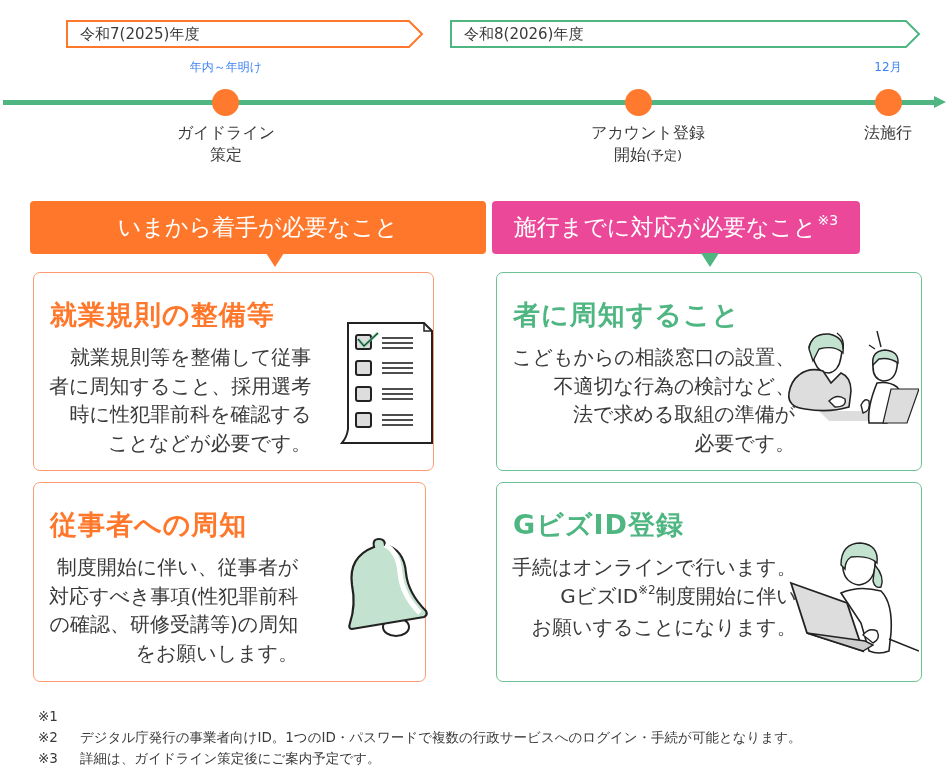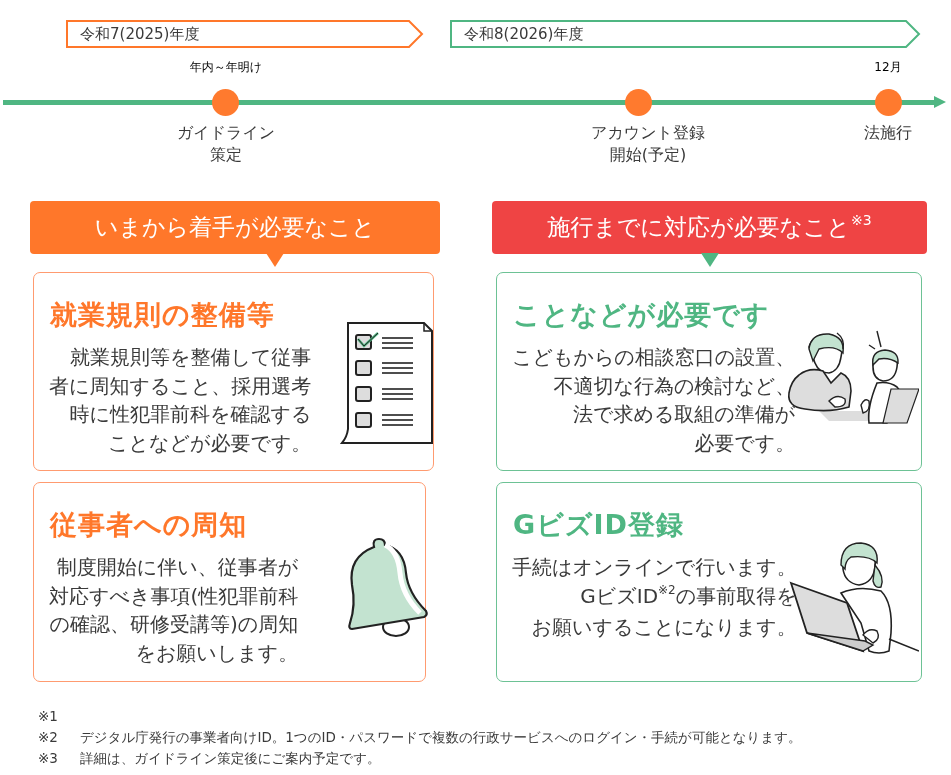--- a/index.html
+++ b/index.html
@@ -10,33 +10,33 @@
   .fy-arrow { position: absolute; top: 20px; height: 24px; }
   .fy-arrow svg { position: absolute; left: 0; top: 0; }
   .fy-label { position: absolute; left: 14px; top: 5px; font-size: 15px; color: #3a3a3a; white-space: nowrap; }
   .fy-2025 { left: 66px; width: 358px; }
   .fy-2026 { left: 424px; width: 472px; margin-left: 26px; }
 
   .tl-line { position: absolute; left: 3px; top: 100px; width: 936px; height: 5px; background: #4fb682; }
   .tl-arrowhead { position: absolute; left: 934px; top: 96px; width: 0; height: 0;
     border-top: 6.5px solid transparent; border-bottom: 6.5px solid transparent; border-left: 12px solid #4fb682; }
   .tl-dot { position: absolute; top: 89px; width: 27px; height: 27px; border-radius: 50%; background: #ff7a2e; }
-  .tl-above { position: absolute; top: 59px; font-size: 12px; color: #000000; white-space: nowrap; transform: translateX(-50%); }
+  .tl-above { position: absolute; top: 59px; font-size: 12px; color: #3b82f6; white-space: nowrap; transform: translateX(-50%); }
   .tl-below { position: absolute; top: 122px; font-size: 16px; line-height: 22px; color: #3a3a3a; text-align: center; white-space: nowrap; transform: translateX(-50%); }
-  .tl-below .small { font-size: 16px; }
+  .tl-below .small { font-size: 13px; }
 
   
   .sec-head { position: absolute; top: 201px; height: 53px; border-radius: 4px; color: #fff;
     font-size: 23px; display: flex; align-items: center; justify-content: center; white-space: nowrap; }
   .sec-head .sup { font-size: 14px; position: relative; top: -8px; margin-left: 1px; }
   .sec-head .pointer { position: absolute; bottom: -13px; left: 50%; transform: translateX(-50%);
     width: 0; height: 0; border-left: 9px solid transparent; border-right: 9px solid transparent; }
-  .sec-orange { left: 30px; width: 410px; background: #ff772a; }
+  .sec-orange { left: 30px; width: 456px; background: #ff772a; }
   .sec-orange .pointer { border-top: 14px solid #ff772a; left: 245px; }
-  .sec-green { left: 492px; width: 435px; background: #ef4444; }
+  .sec-green { left: 492px; width: 368px; background: #ec4899; }
   .sec-green .pointer { border-top: 14px solid #4fb682; left: 218px; }
 
   
   .card { position: absolute; background: #fff; border-radius: 7px; border: 1.5px solid; }
   .card.orange { border-color: #ff9b70; }
   .card.green { border-color: #6dc295; }
   .card-title { position: absolute; left: 16px; top: 24px; font-size: 27px; font-weight: bold; white-space: nowrap; letter-spacing: 1px; }
   .card.orange .card-title { color: #ff772a; }
   .card.green .card-title { color: #4fb682; }
   .card-body { position: absolute; left: 15px; top: 70px; font-size: 20px; line-height: 28.5px; color: #3a3a3a; white-space: pre-line; text-align: right; }
@@ -146,21 +146,21 @@
   <div class="card-illus" style="left:308px; top:52px;">
     <svg width="92" height="110" viewBox="0 0 92 110">
       <ellipse cx="54" cy="92" rx="13" ry="9" fill="#fff" stroke="#222" stroke-width="2"></ellipse>
       <path d="M32,12 Q30,4 37,4 Q43,4 43,10 Q62,14 64,38 Q66,58 84,76 Q86,80 82,82 L10,94 Q6,94 8,88 Q14,70 10,50 Q6,22 32,12 Z" fill="#c3e3d0" stroke="#222" stroke-width="2.2"></path>
       <path d="M43,10 Q56,16 58,38 Q60,60 78,78" fill="none" stroke="#fff" stroke-width="5"></path>
     </svg>
   </div>
 </div>
 
 <div class="card green c3">
-  <div class="card-title">ことなどが必要です</div>
+  <div class="card-title">者に周知すること</div>
   <div class="card-body">こどもからの相談窓口の設置、
 不適切な行為の検討など、
 法で求める取組の準備が
 必要です。</div>
   <div class="card-illus" style="left:282px; top:54px;">
     <svg width="140" height="100" viewBox="0 0 140 100">
 
       <polygon points="40,84 130,84 120,94 50,94" fill="#ddd"></polygon>
 
       <path d="M30,20 Q34,6 52,8 Q66,12 62,30 Q60,44 50,46 Q40,46 36,36 Z" fill="#fff" stroke="#222" stroke-width="1.6"></path>
@@ -177,21 +177,21 @@
       <polygon points="112,62 140,62 128,96 104,96" fill="#ddd" stroke="#222" stroke-width="1.2"></polygon>
       <path d="M82,78 Q86,70 90,74 Q92,84 84,86 Z" fill="#fff" stroke="#222" stroke-width="1.4"></path>
     </svg>
   </div>
 </div>
 
 <div class="card green c4">
   <div class="card-title">GビズID登録</div>
   <div class="card-body" style="white-space:nowrap;">
     <div>手続はオンラインで行います。</div>
-    <div><span>GビズID</span><span class="sup">※2</span><span>の事前取得を</span></div>
+    <div><span>GビズID</span><span class="sup">※2</span><span>制度開始に伴い</span></div>
     <div>お願いすることになります。</div>
   </div>
   <div class="card-illus" style="left:292px; top:50px;">
     <svg width="130" height="135" viewBox="0 0 130 135">
 
       <path d="M54,30 Q56,14 72,14 Q88,16 86,34 Q84,50 70,52 Q56,50 54,36 Z" fill="#fff" stroke="#222" stroke-width="1.6"></path>
       <path d="M52,32 Q52,10 72,10 Q90,12 88,30 Q80,22 62,24 Q56,28 56,36 Z" fill="#c3e3d0" stroke="#222" stroke-width="1.4"></path>
       <path d="M86,32 Q96,44 92,54 Q86,56 84,48 Z" fill="#c3e3d0" stroke="#222" stroke-width="1.4"></path>
       <path d="M52,60 Q70,52 92,58 Q104,70 102,100 L100,118 Q90,122 80,118 L72,90 Z" fill="#fff" stroke="#222" stroke-width="1.6"></path>
       <line x1="100" y1="106" x2="130" y2="118" stroke="#222" stroke-width="1.6"></line>

